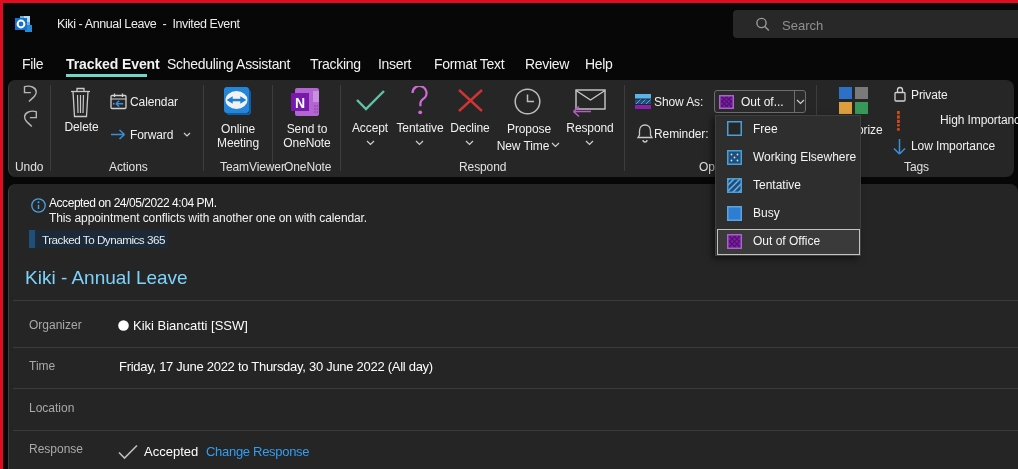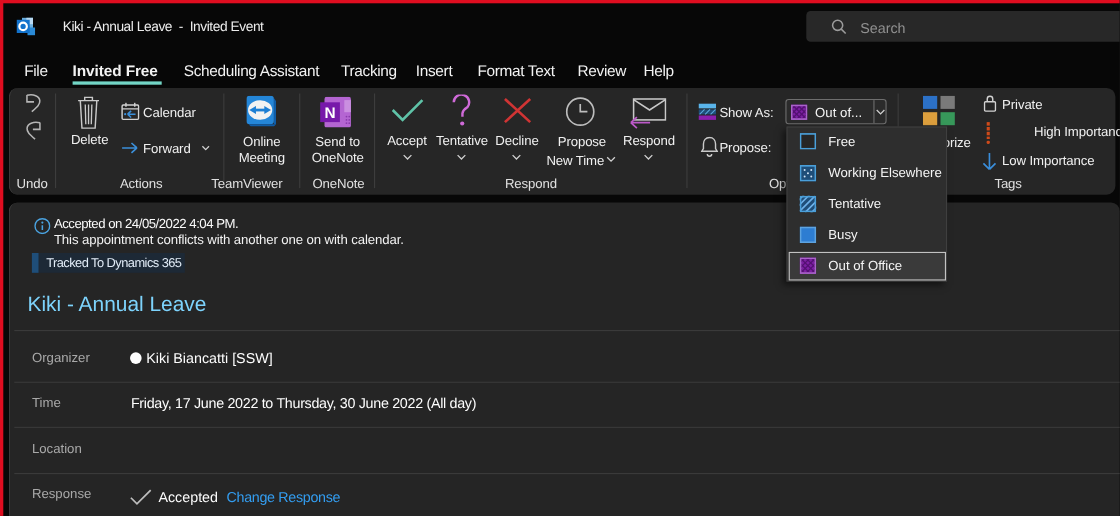--- a/index.html
+++ b/index.html
@@ -47,21 +47,21 @@
 </svg>
 <div id="titletext" class="abs">Kiki - Annual Leave&nbsp; -&nbsp; Invited Event</div>
 <div id="searchbox" class="abs"></div>
 <svg class="abs" style="left:755px;top:17px" width="16" height="15">
  <circle cx="6.5" cy="6" r="4.6" fill="none" stroke="#9b9b9b" stroke-width="1.4"></circle>
  <line x1="9.8" y1="9.5" x2="13.8" y2="13.5" stroke="#9b9b9b" stroke-width="1.4"></line>
 </svg>
 <div id="searchtxt" class="abs">Search</div>
 
 <div class="abs menuitem" style="left:22px">File</div>
-<div class="abs menuitem" style="left:66px;font-weight:bold;letter-spacing:-.1px">Invited Free</div>
+<div class="abs menuitem" style="left:66px;font-weight:bold;letter-spacing:-.1px">Tracked Event</div>
 <div class="abs menuitem" style="left:167px">Scheduling Assistant</div>
 <div class="abs menuitem" style="left:310px">Tracking</div>
 <div class="abs menuitem" style="left:378px">Insert</div>
 <div class="abs menuitem" style="left:434px">Format Text</div>
 <div class="abs menuitem" style="left:525px">Review</div>
 <div class="abs menuitem" style="left:585px">Help</div>
 <div id="underline" class="abs"></div>
 
 <div id="ribbon" class="abs"></div>
 <div class="abs vsep" style="left:50px"></div>
@@ -108,21 +108,21 @@
 <svg class="abs" style="left:224px;top:87px" width="27" height="28">
  <rect x="0" y="0" width="25" height="26" rx="3" fill="#2486d8"></rect>
  <path d="M25 2 L27 5 L27 26 L25 26 Z" fill="#0f5da8"></path>
  <path d="M2 26 L27 26 L25 28 L4 28 Z" fill="#0f5da8"></path>
  <ellipse cx="12.5" cy="13" rx="11" ry="8.9" fill="#f2f2f2"></ellipse>
  <path d="M2.6 13 L8.7 9.3 L8.7 16.7 Z" fill="#1d7fd4"></path>
  <path d="M22.4 13 L16.3 9.3 L16.3 16.7 Z" fill="#1d7fd4"></path>
  <rect x="8" y="11.8" width="9" height="2.5" fill="#1d7fd4"></rect>
 </svg>
 <div class="abs rtextc" style="left:207px;top:122px;width:62px">Online<br>Meeting</div>
-<div class="abs glabel" style="left:192px">TeamViewer</div>
+<div class="abs glabel" style="left:220px">TeamViewer</div>
 
 <svg class="abs" style="left:291px;top:88px" width="32" height="28">
  <rect x="4" y="0" width="24" height="28" rx="2" fill="#b465d2"></rect>
  <rect x="22" y="3" width="6" height="11" fill="#ca8fe0"></rect>
  <circle cx="24" cy="18" r=".8" fill="#8a3bac"></circle>
     <circle cx="26.5" cy="18" r=".8" fill="#8a3bac"></circle>
  <circle cx="24" cy="21" r=".8" fill="#8a3bac"></circle>
     <circle cx="26.5" cy="21" r=".8" fill="#8a3bac"></circle>
  <circle cx="24" cy="24" r=".8" fill="#8a3bac"></circle>
     <circle cx="26.5" cy="24" r=".8" fill="#8a3bac"></circle>
@@ -178,21 +178,21 @@
  <rect x="0" y="0" width="16" height="4.5" fill="#59b4ea"></rect>
  <rect x="0" y="5.5" width="16" height="4.5" fill="#1f4e79"></rect>
  <path d="M1 10 L5.5 5.5 M6 10 L10.5 5.5 M11 10 L15.5 5.5" stroke="#5aa7dd" stroke-width="1"></path>
  <rect x="0" y="11" width="16" height="4" fill="#8a1fae"></rect>
 </svg>
 <div class="abs rtext" style="left:654px;top:95px">Show As:</div>
 <svg class="abs" style="left:637px;top:124px" width="16" height="19">
  <path d="M8 1 C4.5 1 2.5 3.5 2.5 7 L2.5 11 L1 13.5 L15 13.5 L13.5 11 L13.5 7 C13.5 3.5 11.5 1 8 1 Z" fill="none" stroke="#c9c9c9" stroke-width="1.3"></path>
  <path d="M6 16 A2 2 0 0 0 10 16" fill="none" stroke="#c9c9c9" stroke-width="1.3"></path>
 </svg>
-<div class="abs rtext" style="left:654px;top:127px">Propose:</div>
+<div class="abs rtext" style="left:654px;top:127px">Reminder:</div>
 <div class="abs glabel" style="left:699px">Options</div>
 
 <div id="combo" class="abs"></div>
 <svg class="abs" style="left:719px;top:95px" width="15" height="14">
  <rect x="0" y="0" width="15" height="14" fill="#7c1fa2"></rect>
  <path d="M0 4.7 L4.7 0 M0 9.4 L9.4 0 M0 14 L14 0 M4.7 14 L15 3.7 M9.4 14 L15 8.4" stroke="#541173" stroke-width="1.2"></path>
  <path d="M10.3 0 L15 4.7 M5.6 0 L15 9.4 M1 0 L15 14 M0 3.6 L10.4 14 M0 8.3 L5.7 14" stroke="#541173" stroke-width="1.2"></path>
  <rect x="0.75" y="0.75" width="13.5" height="12.5" fill="none" stroke="#a963c9" stroke-width="1.5"></rect>
 </svg>
 <div id="combotxt" class="abs">Out of...</div>

